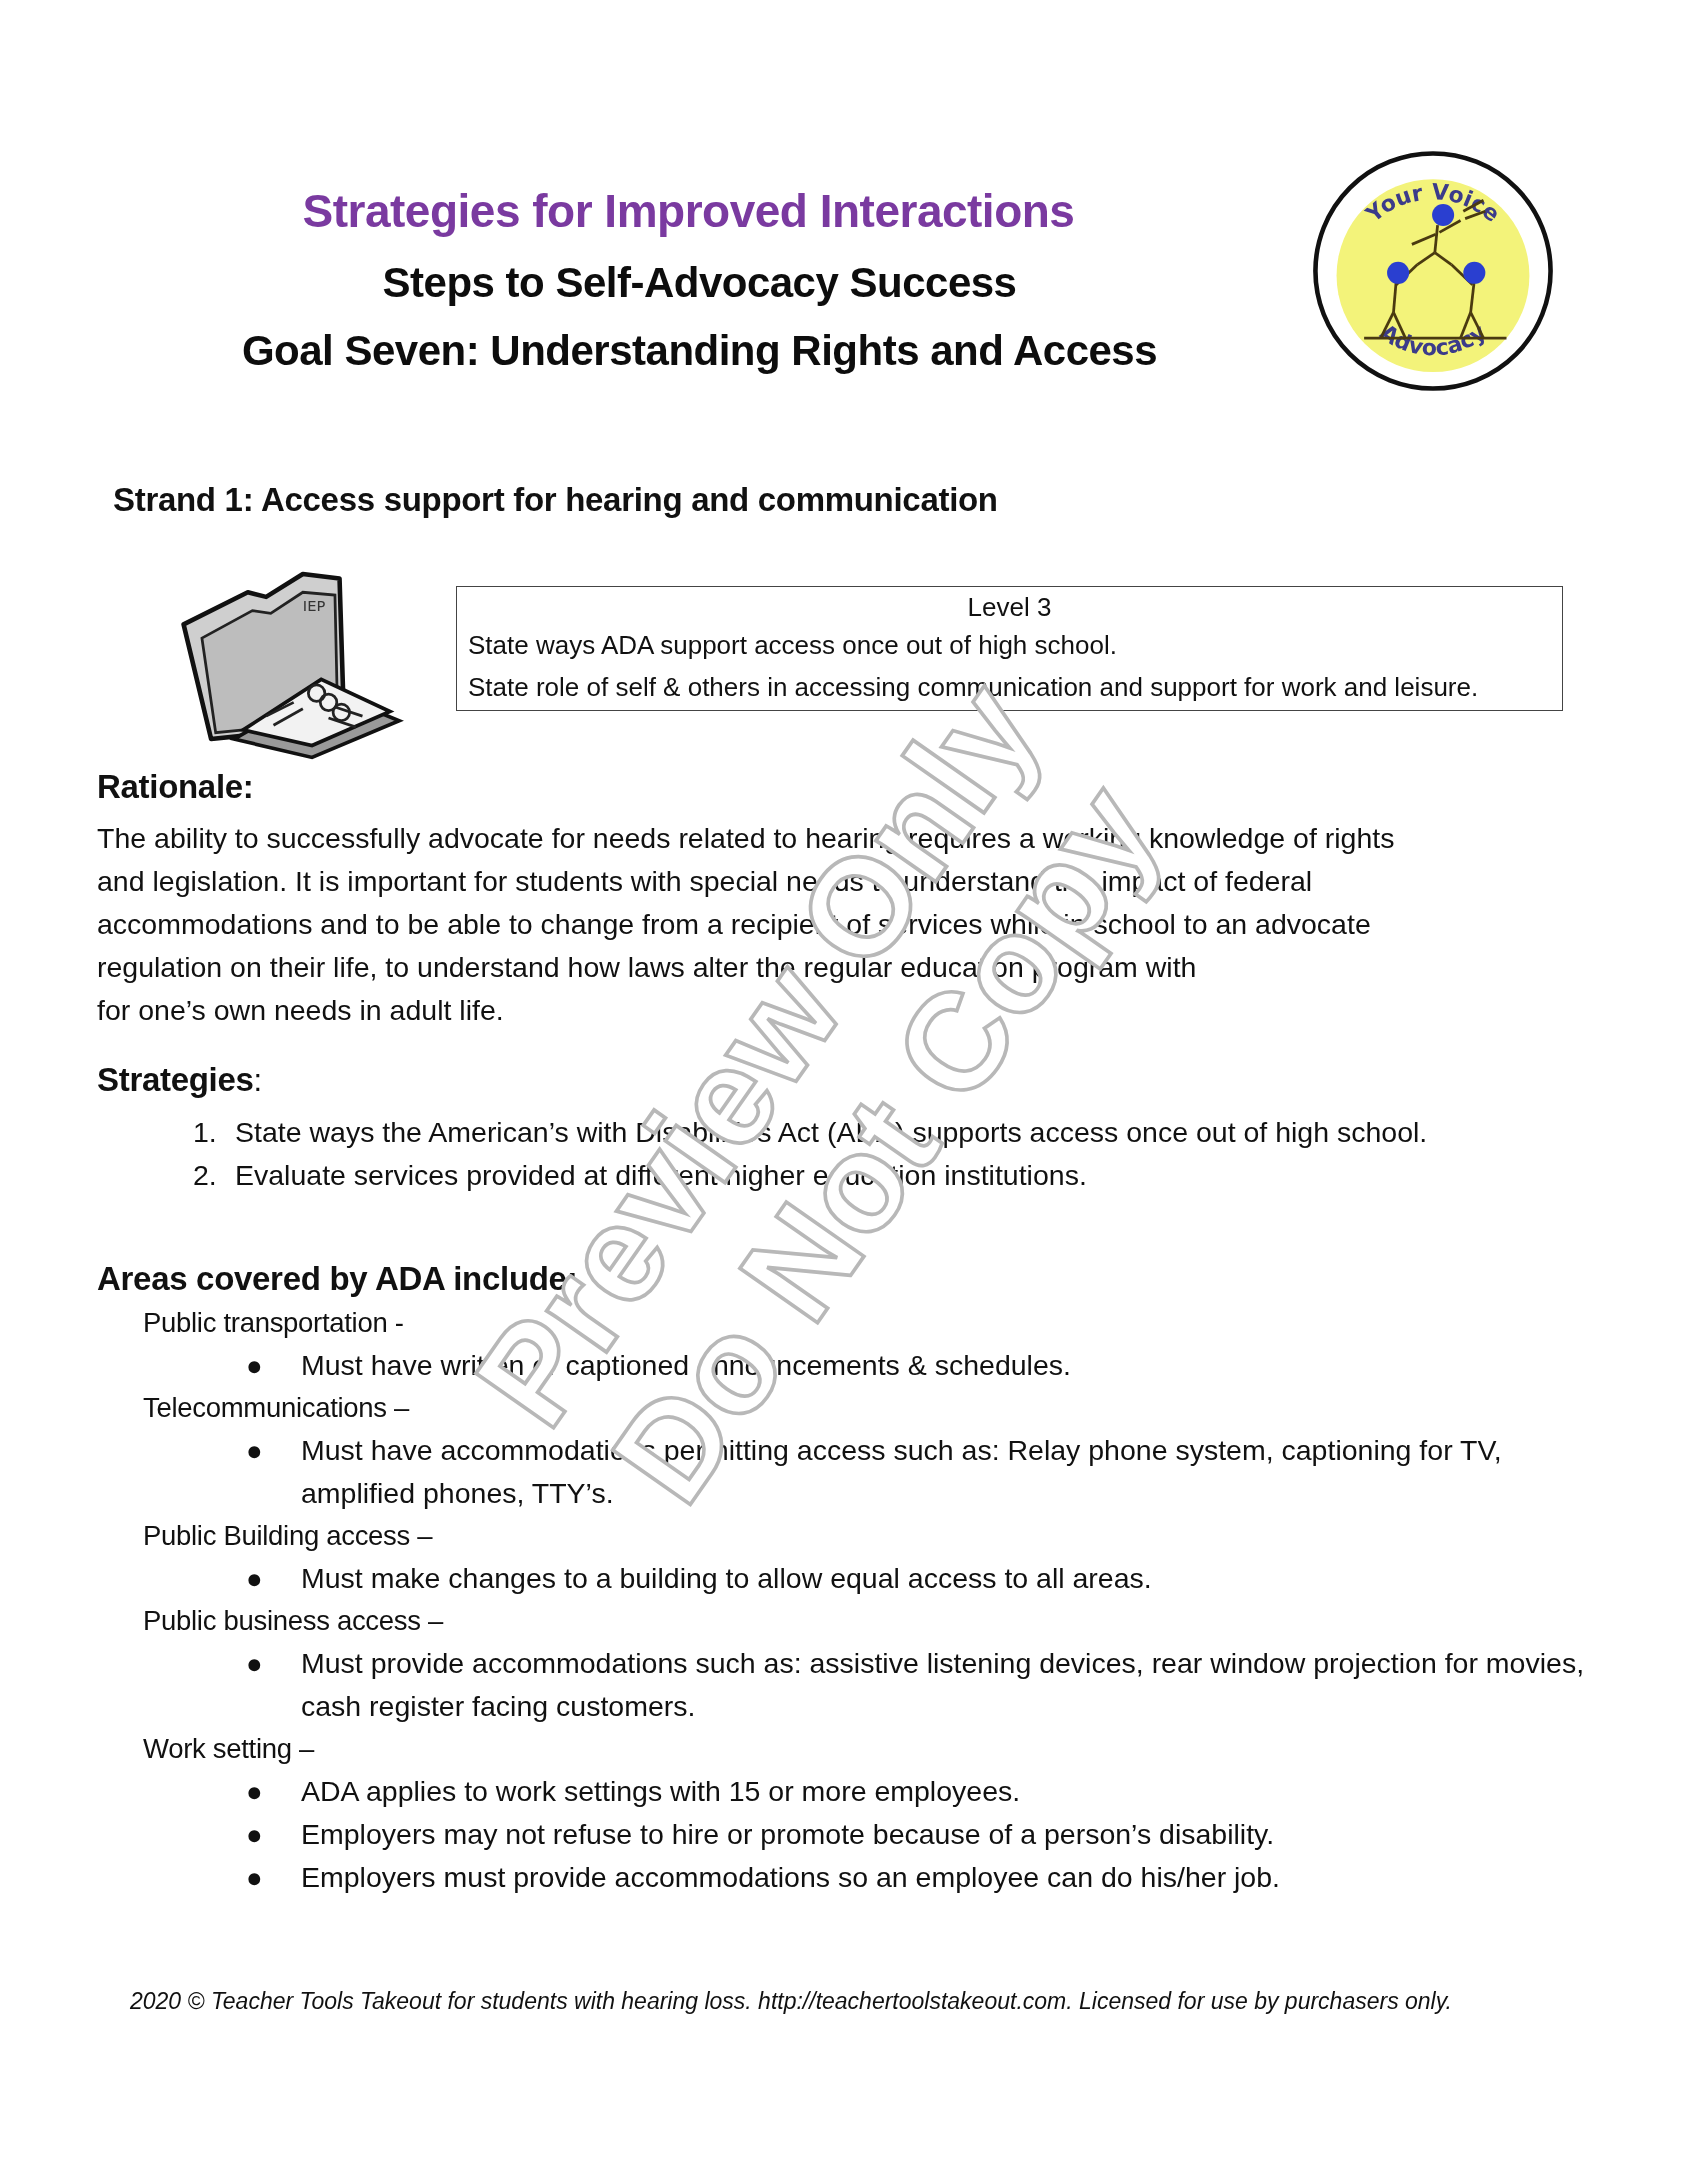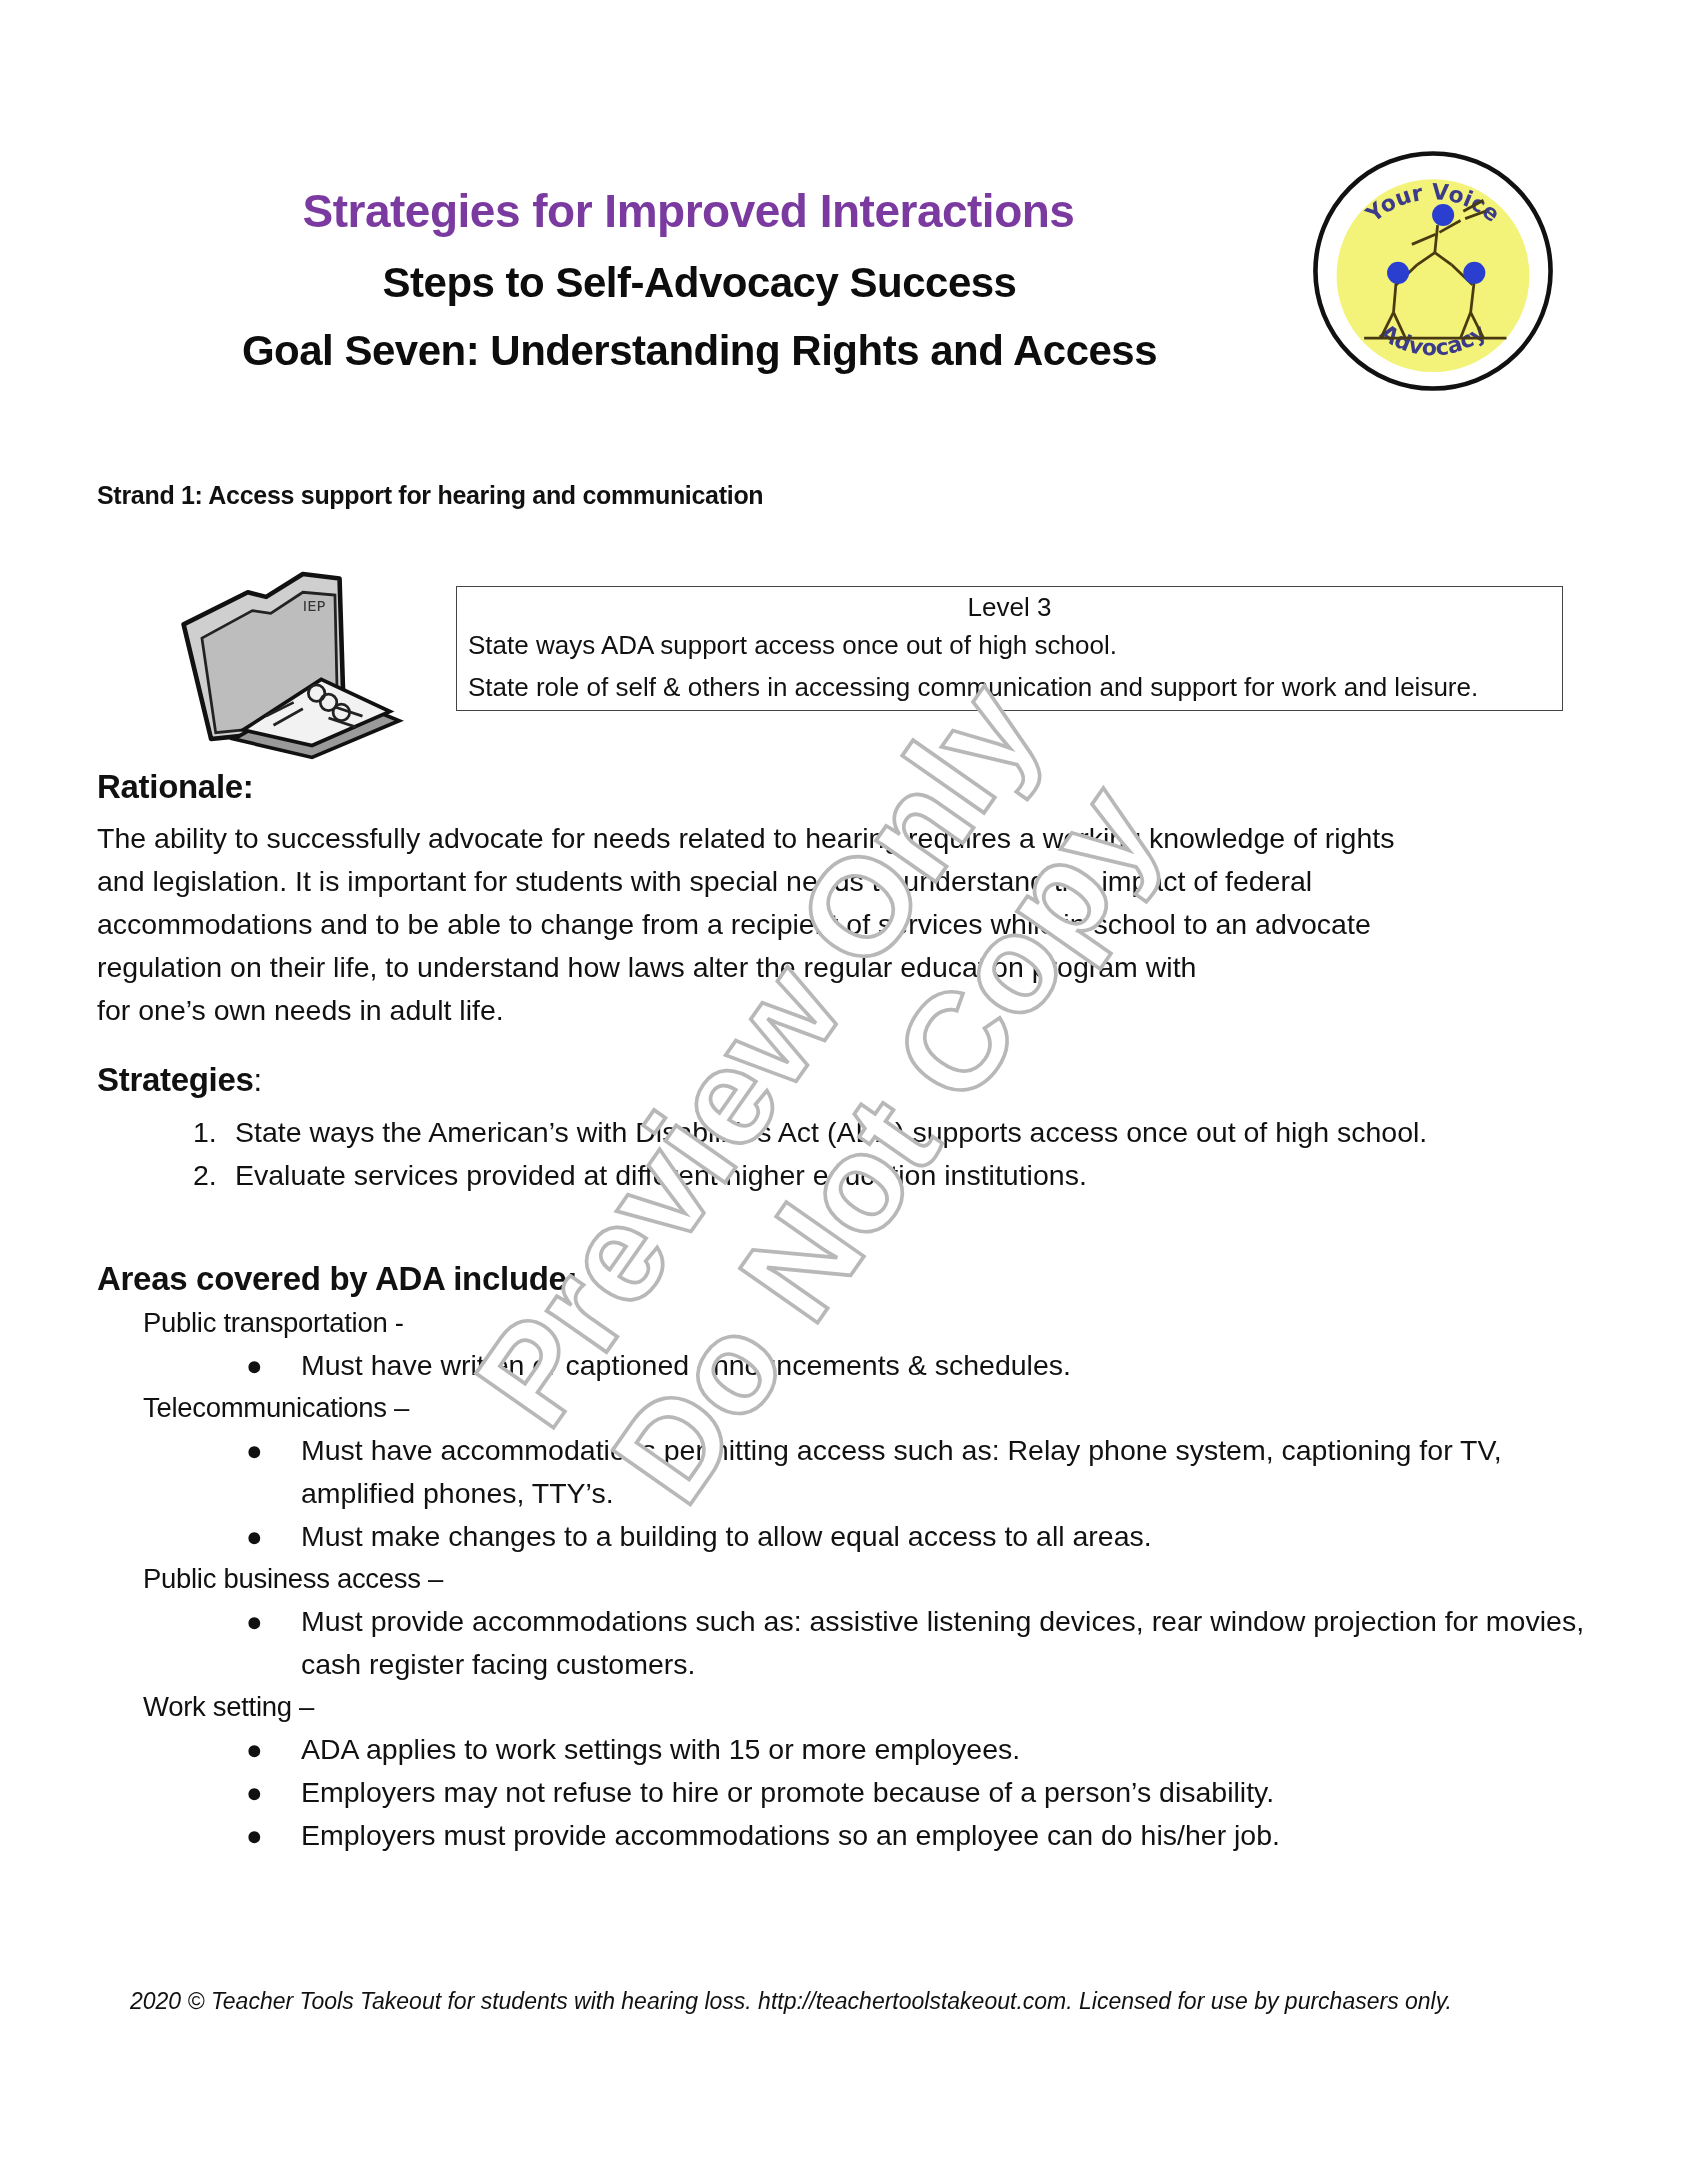--- a/index.html
+++ b/index.html
@@ -10,21 +10,21 @@
   .abs { position: absolute; }
   .title-purple {
     left: 0; width: 1377px; top: 184px; text-align: center;
     font-size: 46px; font-weight: bold; color: #7a3aa0; letter-spacing: -0.5px;
   }
   .title-sub {
     left: 11px; width: 1377px; text-align: center;
     font-size: 42px; font-weight: bold; color: #0d0d0d; letter-spacing: -0.5px;
   }
   .logo { left: 1309px; top: 147px; width: 248px; height: 248px; }
-  .strand { left: 97px; top: 481px; font-size: 25px; font-weight: bold; letter-spacing: -0.3px; }
+  .strand { left: 113px; top: 481px; font-size: 33px; font-weight: bold; letter-spacing: -0.3px; }
   .iep { left: 165px; top: 551px; width: 239px; height: 211px; }
   .level-box {
     left: 456px; top: 586px; width: 1107px; height: 125px;
     border: 1.8px solid #444; box-sizing: border-box; padding: 0 11px;
     font-size: 26px; line-height: 42px;
   }
   .level-box .lvl { text-align: center; height: 37px; line-height: 40px; }
   .h2 { font-size: 33px; font-weight: bold; letter-spacing: -0.3px; }
   .para { left: 97px; top: 817px; width: 1433px; font-size: 28.5px; line-height: 43px; }
   .para p { margin: 0; }
@@ -149,20 +149,21 @@
       <span class="dot">●</span>
       <span class="txt">Must have written or captioned announcements &amp; schedules.</span>
     </div>
 
   <div class="cat">Telecommunications –</div>
   <div class="bullet">
       <span class="dot">●</span>
       <span class="txt">Must have accommodations permitting access such as: Relay phone system, captioning for TV, amplified phones, TTY’s.</span>
     </div>
 
+  <div class="cat">Public Building access –</div>
   <div class="bullet">
       <span class="dot">●</span>
       <span class="txt">Must make changes to a building to allow equal access to all areas.</span>
     </div>
 
   <div class="cat">Public business access –</div>
   <div class="bullet">
       <span class="dot">●</span>
       <span class="txt">Must provide accommodations such as: assistive listening devices, rear window projection for movies, cash register facing customers.</span>
     </div>

